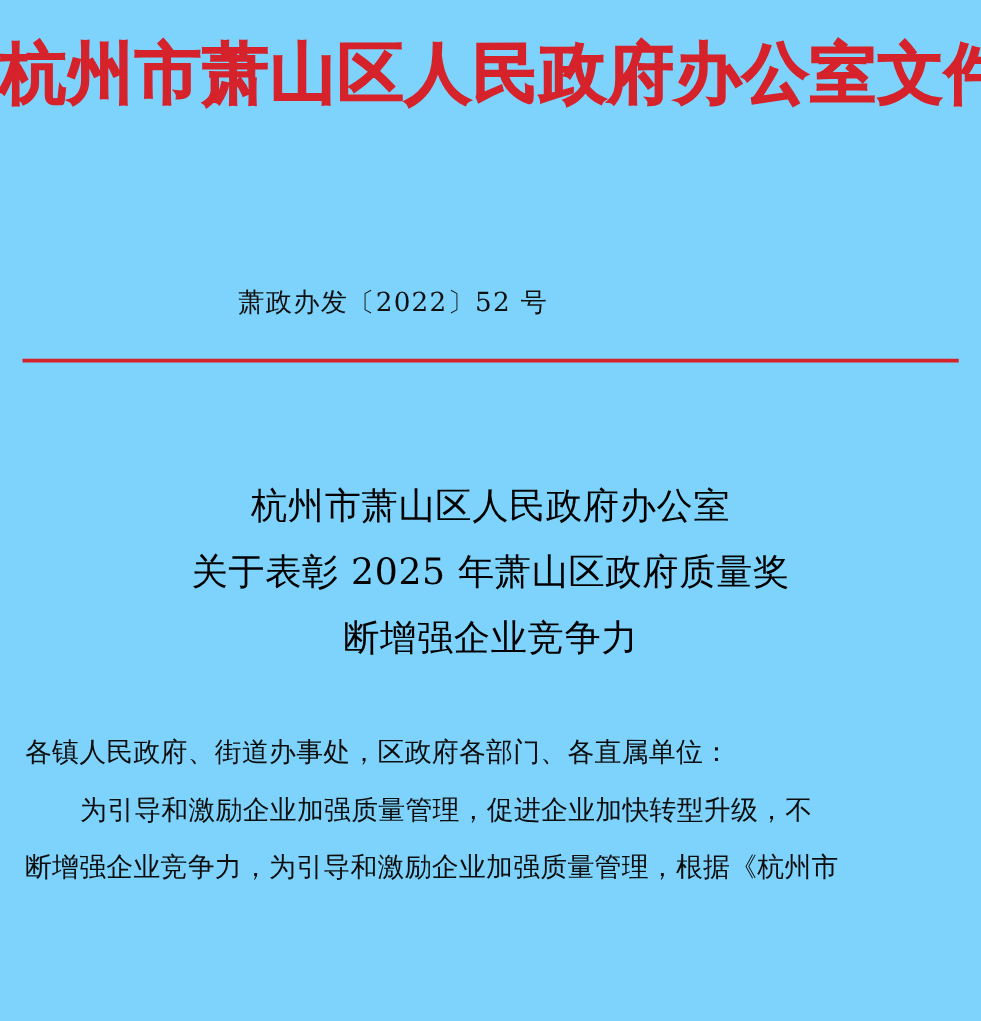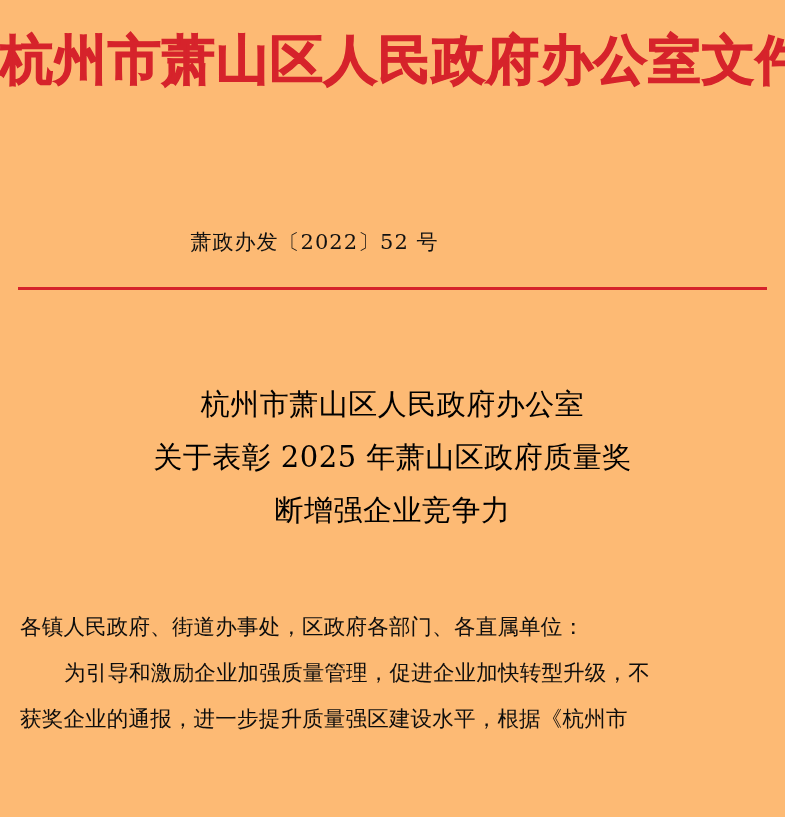--- a/index.html
+++ b/index.html
@@ -10,21 +10,21 @@
     width: 785px;
     height: 817px;
     background: #ffffff;
     font-family: "DejaVu Serif", serif;
     overflow: hidden;
   }
   .page {
     position: relative;
     width: 785px;
     height: 817px;
-    background: #fdba74;
+    background: #7dd3fc;
     box-sizing: border-box;
   }
 
   
   .masthead {
     position: absolute;
     top: 28px;
     left: 0;
     width: 785px;
     text-align: center;
@@ -81,21 +81,21 @@
     letter-spacing: 0.5px;
   }
   .doc-title .line {
     display: block;
     white-space: nowrap;
   }
 
   
   .body-text {
     position: absolute;
-    top: 604px;
+    top: 580px;
     left: 20px;
     width: 745px;
     font-family: "DejaVu Sans", sans-serif;
     font-size: 21.5px;
     line-height: 46px;
     color: #0d0d0d;
     letter-spacing: 0.2px;
   }
   .body-text p {
     margin: 0;
@@ -122,16 +122,16 @@
 
   <div class="doc-title">
     <span class="line">杭州市萧山区人民政府办公室</span>
     <span class="line">关于表彰 2025 年萧山区政府质量奖</span>
     <span class="line">断增强企业竞争力</span>
   </div>
 
   <div class="body-text">
     <p>各镇人民政府、街道办事处，区政府各部门、各直属单位：</p>
     <p class="indent">为引导和激励企业加强质量管理，促进企业加快转型升级，不</p>
-    <p>获奖企业的通报，进一步提升质量强区建设水平，根据《杭州市</p>
+    <p>断增强企业竞争力，为引导和激励企业加强质量管理，根据《杭州市</p>
   </div>
 
 </div>
 
 </body></html>

